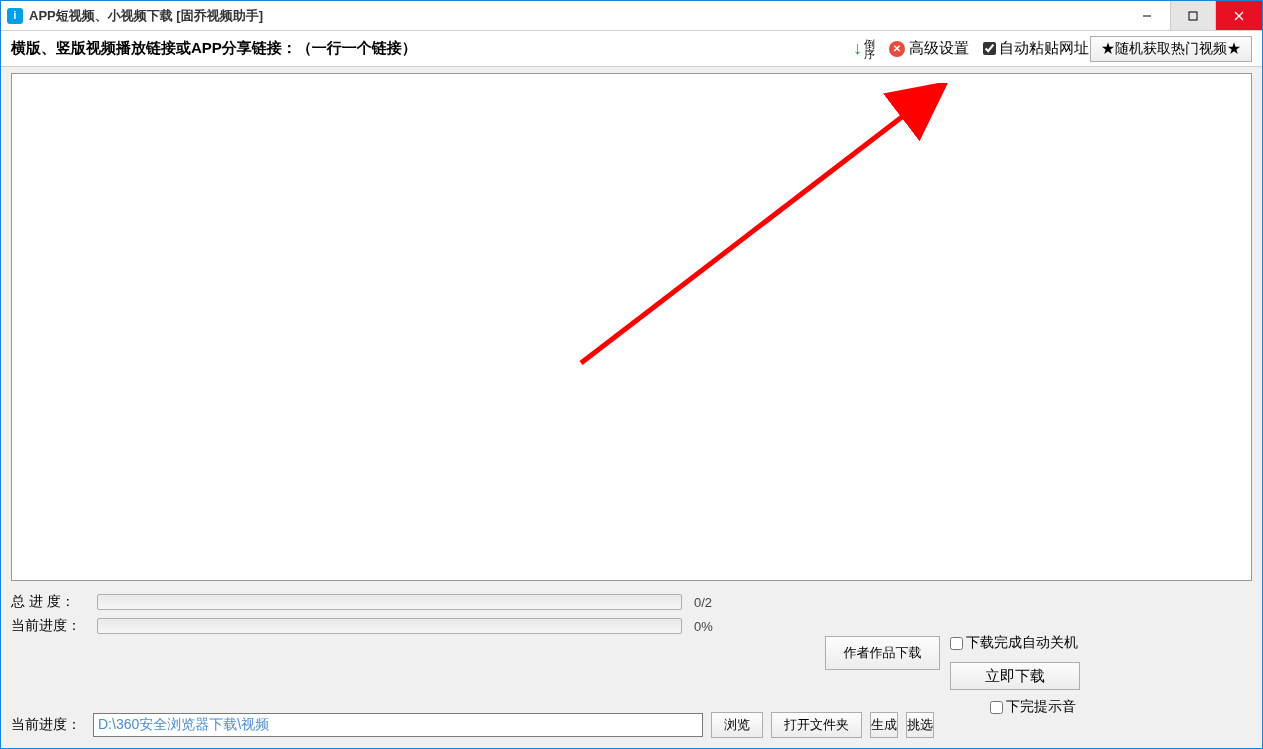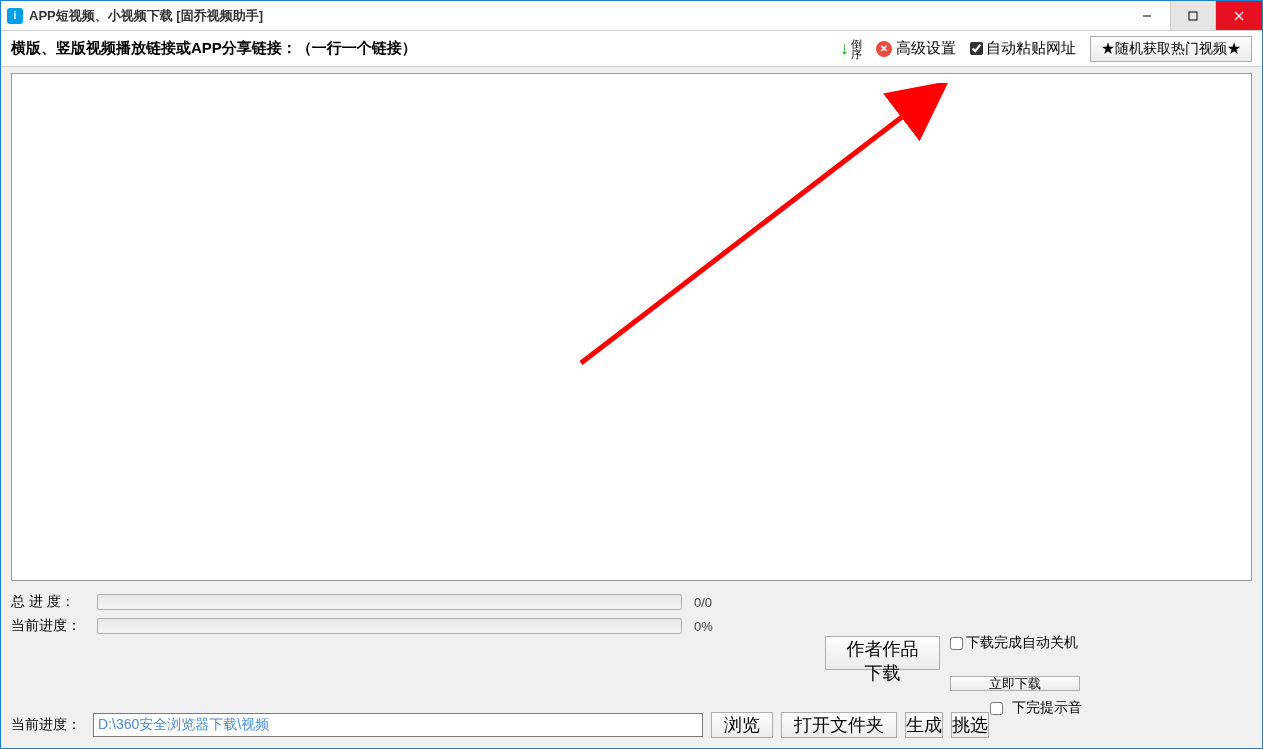--- a/index.html
+++ b/index.html
@@ -76,21 +76,21 @@
     width:16px;height:16px;border-radius:50%;
     background:#e74c3c;display:flex;align-items:center;justify-content:center;
     color:#fff;font-size:10px;font-weight:bold;
   }
   .chk { width:13px;height:13px; margin-right:3px; accent-color:#333;}
   .hot-btn {
     border:1px solid #adadad;
     background:linear-gradient(#fdfdfd,#ececec);
     padding:3px 10px;
     font-size:14px;
-    margin-left:14px;
+    margin-left:1px;
   }
 
   
   .url-area-wrap {
     padding:6px 10px 0 10px;
     flex:0 0 auto;
   }
   .url-area {
     width:100%;
     height:508px;
@@ -126,21 +126,21 @@
   .pval { font-size:13px; padding-left:6px; color:#444;}
   .save-input {
     width:610px;height:24px;
     border:1px solid #7a7a7a;
     padding:0 4px;font-size:14px;
     color:#4a8fd6;
   }
   .btn {
     border:1px solid #adadad;
     background:linear-gradient(#fdfdfd,#ececec);
-    font-size:18px;
+    font-size:13px;
     height:26px;
     padding:0 12px;
     cursor:default;
     font-family:Liberation Sans, sans-serif;
   }
   .btn.small { padding:0 0;}
   .right-block {
     position:absolute;
     right:12px;
     bottom:8px;
@@ -149,28 +149,28 @@
     display:flex;
     align-items:flex-start;
   }
   .col-a { width:125px; padding-top:6px;}
   .col-b { width:110px; padding-top:2px; font-size:14px;}
   .col-b label { display:flex; align-items:center; height:22px;}
   .col-b .gear { margin-right:4px; color:#888; font-size:15px;}
   .col-c { flex:1; padding-top:2px; font-size:14px;}
   .col-c label.line1 { display:flex; align-items:center; height:22px;}
   .col-c .big-btn {
-    margin-top:22px;
-    width:130px; height:15px;
+    margin-top:8px;
+    width:130px; height:28px;
     border:1px solid #adadad;
     background:linear-gradient(#fdfdfd,#ececec);
-    font-size:13px;
+    font-size:15px;
     display:flex;align-items:center;justify-content:center;
   }
-  .col-c label.line2 { display:flex; align-items:center; height:22px; margin-top:6px; margin-left:40px;gap:6px;}
+  .col-c label.line2 { display:flex; align-items:center; height:22px; margin-top:6px; margin-left:40px;}
 
   .bottom-left2 {
     position:absolute;
     left:10px;
     bottom:10px;
     display:flex;
     align-items:center;
     gap:8px;
   }
 
@@ -232,21 +232,21 @@
     <button class="hot-btn">★随机获取热门视频★</button>
   </div>
 
   <div class="url-area-wrap">
     <textarea class="url-area scroll" style=""></textarea>
   </div>
 
   <div class="bottom">
     <div class="lbl" style="grid-column:1;grid-row:1;">总 进 度：</div>
     <div class="progress" style="grid-column:2;grid-row:1;"></div>
-    <div class="pval" style="grid-column:3;grid-row:1;">0/0</div>
+    <div class="pval" style="grid-column:3;grid-row:1;">0/2</div>
 
     <div class="lbl" style="grid-column:1;grid-row:2;">当前进度：</div>
     <div class="progress" style="grid-column:2;grid-row:2;"></div>
     <div class="pval" style="grid-column:3;grid-row:2;">0%</div>
   </div>
 
   <div class="bottom-left2">
     <span class="lbl" style="width:74px;display:inline-block;">当前进度：</span>
     <input class="save-input" value="D:\360安全浏览器下载\视频" style="">
     <button class="btn">浏览</button>

